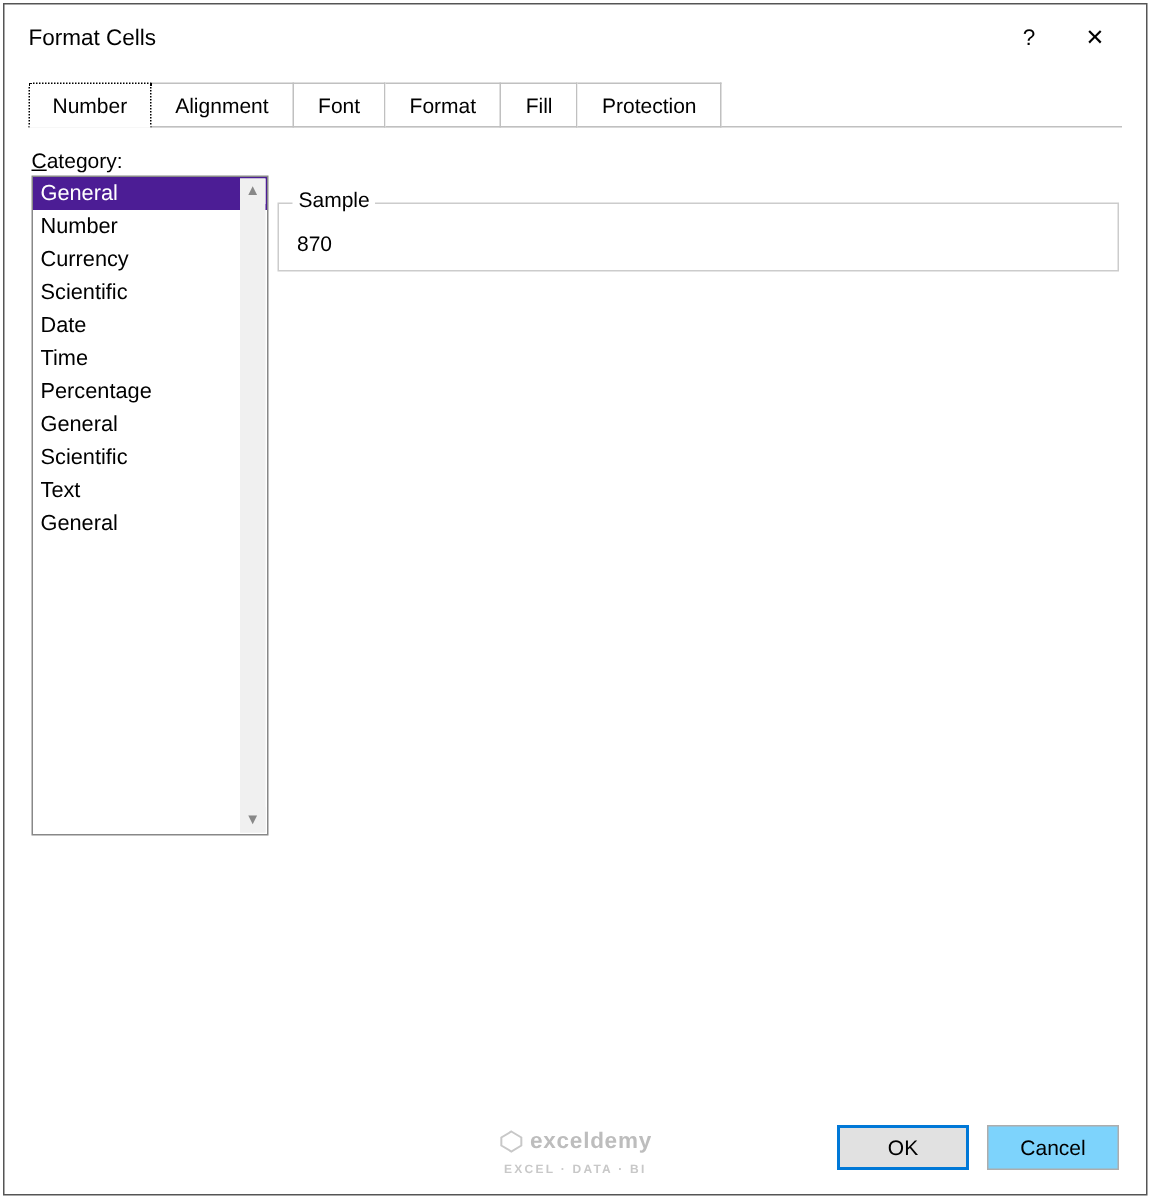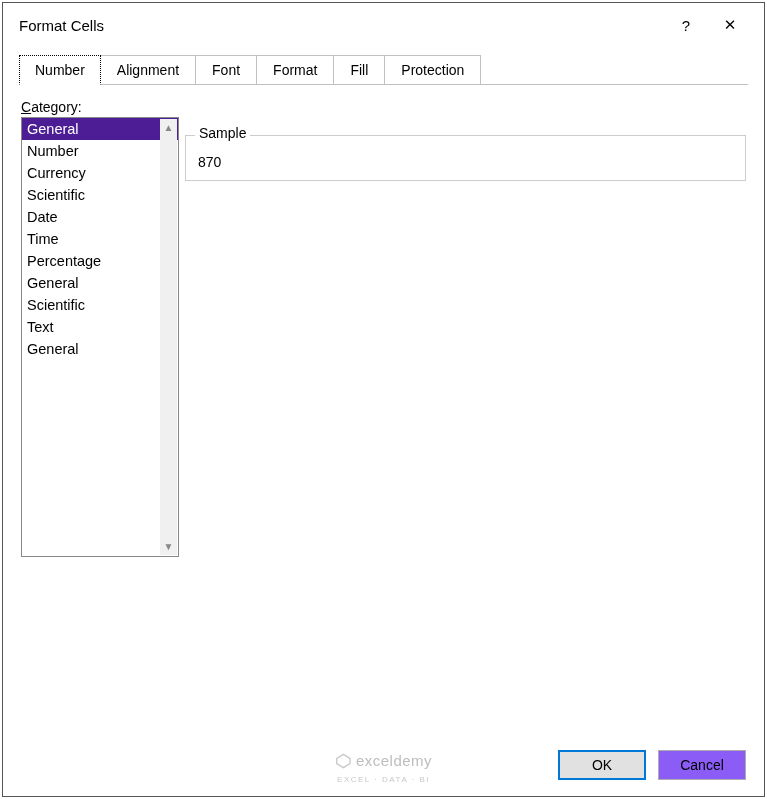--- a/index.html
+++ b/index.html
@@ -158,32 +158,33 @@
   position: absolute;
   left: 50%;
   transform: translateX(-50%);
   bottom: 12px;
   display: flex;
   align-items: center;
   gap: 6px;
   color: #c8c8c8;
   font-size: 12px;
   flex-direction: column;
+  font-weight: bold;
 }
 .watermark .wm-name { font-size: 15px; color: #bdbdbd; letter-spacing: 0.5px; }
 .watermark .wm-sub { font-size: 8px; color: #c8c8c8; letter-spacing: 1.5px; }
 .watermark-logo {
   width: 16px; height: 16px;
   display:inline-block;
 }
 .btn-footer {
   min-width: 88px;
   height: 30px;
   border: 1px solid #adadad;
-  background: #8b5cf6;
+  background: #7dd3fc;
   font-size: 14px;
   cursor: pointer;
   display: flex;
   align-items: center;
   justify-content: center;
 }
 .btn-footer.primary {
   border: 2px solid #0078d7;
   background: #e1e1e1;
   text-align: right;

